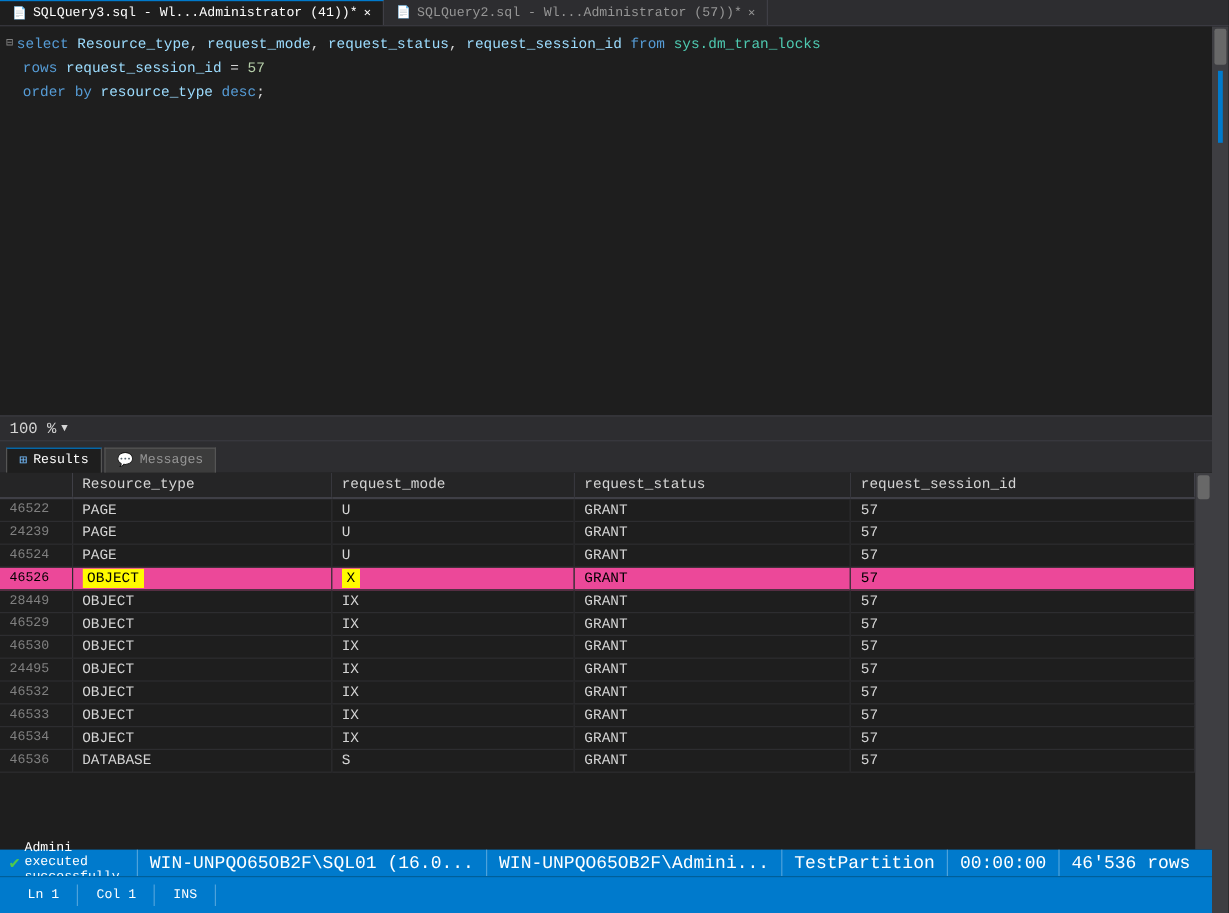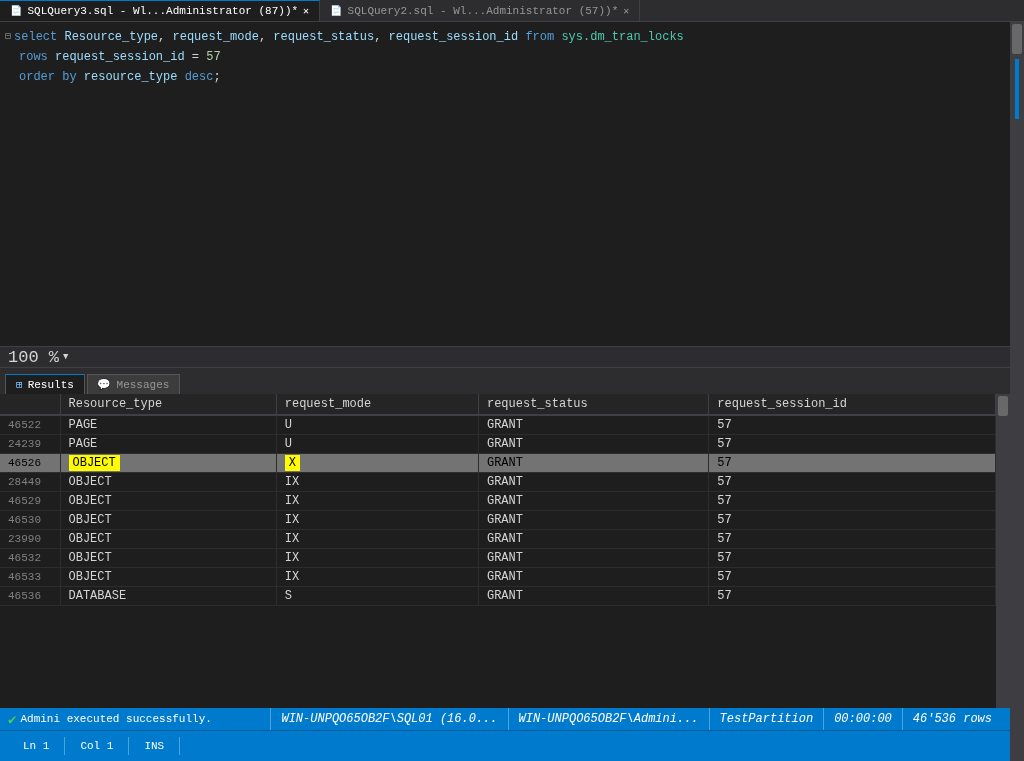--- a/index.html
+++ b/index.html
@@ -131,21 +131,21 @@
       height: 22px;
       background: #2d2d30;
       display: flex;
       align-items: center;
       padding: 0 8px;
       border-top: 1px solid #3f3f46;
       border-bottom: 1px solid #3f3f46;
       flex-shrink: 0;
     }
     .zoom-label {
-      font-size: 17px;
+      font-size: 13px;
       color: #d4d4d4;
     }
     .zoom-arrow {
       margin-left: 4px;
       font-size: 9px;
       color: #d4d4d4;
       cursor: pointer;
     }
 
     
@@ -260,23 +260,22 @@
       flex: 1;
     }
     .status-check {
       color: #4ec94e;
       font-size: 14px;
     }
     .status-right {
       display: flex;
       align-items: flex-start;
       gap: 0;
-      font-size: 12px;
+      font-size: 15px;
       color: #ffffff;
-      font-style: italic;
     }
     .status-segment {
       padding: 0 10px;
       border-left: 1px solid rgba(255,255,255,0.3);
       height: 22px;
       display: flex;
       align-items: center;
     }
 
     
@@ -326,21 +325,21 @@
       min-width: 60px;
       background: #252526;
     }
   </style>
 </head>
 <body>
 
 <div class="tab-bar">
   <div class="tab active">
     <span class="tab-icon">📄</span>
-    <span>SQLQuery3.sql - Wl...Administrator (87))*</span>
+    <span>SQLQuery3.sql - Wl...Administrator (41))*</span>
     <span class="close-btn">✕</span>
   </div>
   <div class="tab">
     <span class="tab-icon">📄</span>
     <span>SQLQuery2.sql - Wl...Administrator (57))*</span>
     <span class="close-btn">✕</span>
   </div>
 </div>
 
 <div class="main-content">
@@ -422,21 +421,28 @@
                   <td>GRANT</td>
                   <td>57</td>
                 </tr>
                 <tr>
                   <td>24239</td>
                   <td>PAGE</td>
                   <td>U</td>
                   <td>GRANT</td>
                   <td>57</td>
                 </tr>
-                <tr style="background: #737373; color: rgb(0, 0, 0);">
+                <tr>
+                  <td>46524</td>
+                  <td>PAGE</td>
+                  <td>U</td>
+                  <td>GRANT</td>
+                  <td>57</td>
+                </tr>
+                <tr style="background: #ec4899; color: rgb(0, 0, 0);">
                   <td style="color: rgb(0, 0, 0);">46526</td>
                   <td style="color: rgb(0, 0, 0);"><span class="cell-highlighted">OBJECT</span></td>
                   <td style="color: rgb(0, 0, 0);"><span class="cell-highlighted">X</span></td>
                   <td style="color: rgb(0, 0, 0);">GRANT</td>
                   <td style="color: rgb(0, 0, 0);">57</td>
                 </tr>
                 <tr>
                   <td>28449</td>
                   <td>OBJECT</td>
                   <td>IX</td>
@@ -451,35 +457,42 @@
                   <td>57</td>
                 </tr>
                 <tr>
                   <td>46530</td>
                   <td>OBJECT</td>
                   <td>IX</td>
                   <td>GRANT</td>
                   <td>57</td>
                 </tr>
                 <tr>
-                  <td>23990</td>
+                  <td>24495</td>
                   <td>OBJECT</td>
                   <td>IX</td>
                   <td>GRANT</td>
                   <td>57</td>
                 </tr>
                 <tr>
                   <td>46532</td>
                   <td>OBJECT</td>
                   <td>IX</td>
                   <td>GRANT</td>
                   <td>57</td>
                 </tr>
                 <tr>
                   <td>46533</td>
+                  <td>OBJECT</td>
+                  <td>IX</td>
+                  <td>GRANT</td>
+                  <td>57</td>
+                </tr>
+                <tr>
+                  <td>46534</td>
                   <td>OBJECT</td>
                   <td>IX</td>
                   <td>GRANT</td>
                   <td>57</td>
                 </tr>
                 <tr>
                   <td>46536</td>
                   <td>DATABASE</td>
                   <td>S</td>
                   <td>GRANT</td>

